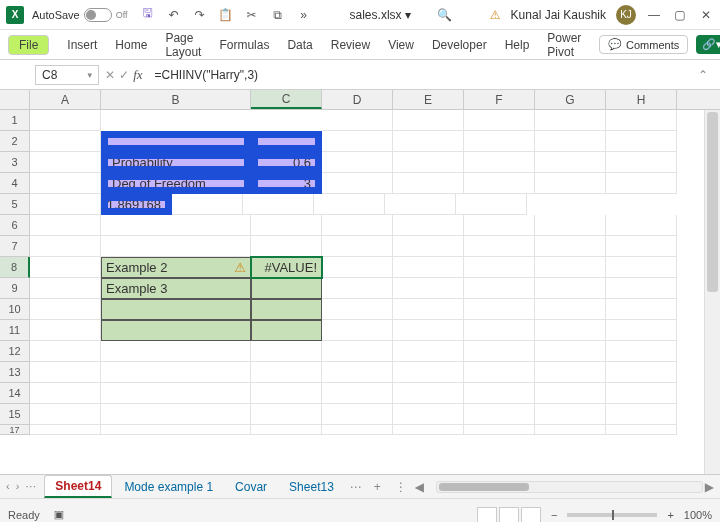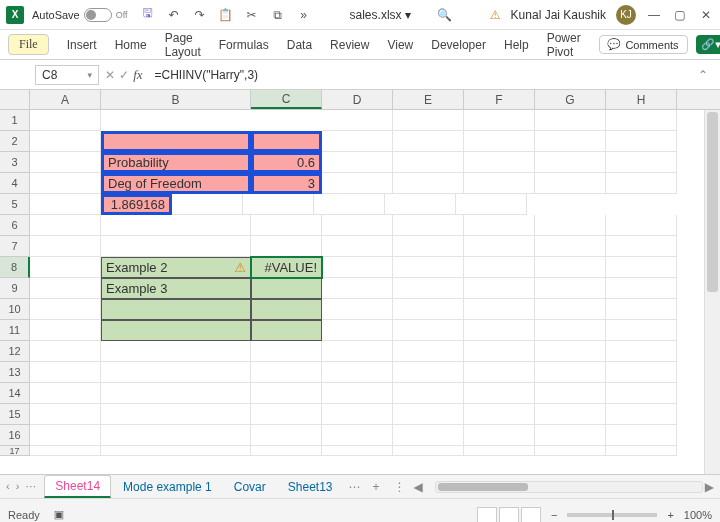--- a/index.html
+++ b/index.html
@@ -16,21 +16,21 @@
 .title-center { flex: 1; display: flex; justify-content: center; align-items: center; gap: 6px; font-size: 12px; color: #333; }
 .search-ico { color: #555; }
 .title-right { display: flex; align-items: center; gap: 10px; }
 .warn { color: #d18616; }
 .avatar { width: 20px; height: 20px; border-radius: 50%; background: #8a7a3a; color: #fff; font-size: 10px; display: flex; align-items: center; justify-content: center; }
 .winbtn { width: 16px; color: #555; text-align: center; cursor: pointer; }
 
 
 .ribbon { height: 30px; background: #fff; display: flex; align-items: center; padding: 0 8px; gap: 18px; border-bottom: 1px solid #d0d0d0; }
 .ribbon-tab { font-size: 12px; color: #444; cursor: pointer; }
-.ribbon-tab.file { background: #fef9c3; border: 1px solid #ccc; padding: 2px 10px; border-radius: 4px; font-family: Liberation Serif, serif; }
+.ribbon-tab.file { background: #bef264; border: 1px solid #ccc; padding: 2px 10px; border-radius: 4px; }
 .ribbon-right { margin-left: auto; display: flex; gap: 8px; align-items: center; }
 .comments-btn { border: 1px solid #ccc; border-radius: 4px; padding: 2px 8px; display: flex; align-items: center; gap: 4px; font-size: 11px; cursor: pointer; }
 .share-btn { background: #107c41; color: #fff; padding: 3px 6px; border-radius: 4px; font-size: 11px; cursor: pointer; }
 
 
 .fbar { height: 30px; background: #fff; display: flex; align-items: center; border-bottom: 1px solid #d0d0d0; padding: 0 6px; gap: 6px; }
 .namebox { width: 64px; border: 1px solid #ccc; padding: 2px 6px; font-size: 12px; background: #fff; display: flex; justify-content: space-between; align-items: center; margin-left: 29px; }
 .namebox .dd { color: #888; font-size: 9px; }
 .fbar-ctrl { display: flex; gap: 4px; align-items: center; color: #999; }
 .fx { font-style: italic; font-family: "Times New Roman", serif; font-size: 13px; color: #555; }
@@ -48,33 +48,33 @@
 .rows { height: 364px; overflow: hidden; position: relative; }
 .row { display: flex; height: 21px; }
 .row-h { width: 30px; background: #f0f0f0; border-right: 1px solid #ccc; border-bottom: 1px solid #ccc; text-align: center; font-size: 11px; color: #555; display: flex; align-items: center; justify-content: center; }
 .row-h.sel { background: #d8e6d8; border-right: 2px solid #107c41; }
 .cell { flex: 0 0 71px; border-right: 1px solid #e3e3e3; border-bottom: 1px solid #e3e3e3; padding: 0 4px; font-size: 13px; display: flex; align-items: center; overflow: hidden; white-space: nowrap; }
 .cell.wide { flex: 0 0 150px; }
 .cell.right { justify-content: flex-end; }
 .cell.center { justify-content: center; }
 
 .hdr-cell { background: #d86b1f; color: #000; border: 6px solid #b91c1c; font-size: 14px; margin-top: 32px; }
-.green-cell { background: #fca5a5; border: 3px solid #1d4ed8; }
+.green-cell { background: #c4b5fd; border: 7px solid #1d4ed8; }
 .green-cell2 { background: #c8e0b8; border: 1px solid #555; }
 
 .active-cell { outline: 2px solid #107c41; outline-offset: -1px; position: relative; }
 
 .vscroll { position: absolute; right: 0; top: 20px; bottom: 0; width: 16px; background: #f0f0f0; border-left: 1px solid #ddd; }
 .vthumb { position: absolute; top: 2px; left: 2px; right: 2px; height: 180px; background: #ccc; border-radius: 3px; }
 
 
 .tabstrip { height: 24px; background: #f4f4f4; display: flex; align-items: center; border-top: 1px solid #ccc; padding: 0 6px; gap: 2px; }
 .tab-nav { display: flex; gap: 6px; color: #888; font-size: 11px; margin-right: 6px; }
 .sheet-tab { padding: 3px 10px; font-size: 12px; color: #0369a1; cursor: pointer; }
-.sheet-tab.active { background: #fff; border: 1px solid #ccc; border-bottom: 2px solid #107c41; color: #ec4899; font-weight: 400; border-radius: 3px 3px 0 0; }
+.sheet-tab.active { background: #fff; border: 1px solid #ccc; border-bottom: 2px solid #107c41; color: #b91c1c; font-weight: 700; border-radius: 3px 3px 0 0; }
 .tab-add { color: #888; padding: 0 6px; cursor: pointer; }
 .hscroll { flex: 1; margin-left: 10px; height: 12px; background: #f0f0f0; border: 1px solid #ddd; border-radius: 3px; position: relative; }
 .hthumb { position: absolute; left: 2px; top: 1px; height: 8px; width: 90px; background: #bbb; border-radius: 3px; }
 
 
 .status { height: 32px; background: #f4f4f4; display: flex; align-items: center; padding: 0 8px; font-size: 11px; color: #555; border-top: 1px solid #ddd; gap: 14px; }
 .status-right { margin-left: auto; display: flex; gap: 10px; align-items: center; }
 .view-btns { display: flex; gap: 2px; }
 .view-btn { width: 20px; height: 16px; border: 1px solid #ccc; background: #fff; cursor: pointer; }
 .zoom-slider { width: 90px; height: 4px; background: #ccc; position: relative; }
@@ -332,31 +332,20 @@
         <div class="row-h">15</div>
         <div class="cell"></div>
         <div class="cell wide"></div>
         <div class="cell"></div>
         <div class="cell"></div>
         <div class="cell"></div>
         <div class="cell"></div>
         <div class="cell"></div>
         <div class="cell"></div>
       </div>
-    <div class="row">
-        <div class="row-h">16</div>
-        <div class="cell"></div>
-        <div class="cell wide"></div>
-        <div class="cell"></div>
-        <div class="cell"></div>
-        <div class="cell"></div>
-        <div class="cell"></div>
-        <div class="cell"></div>
-        <div class="cell"></div>
-      </div>
     <div class="row" style="height:10px">
         <div class="row-h" style="font-size:9px">17</div>
         <div class="cell"></div>
         <div class="cell wide"></div>
         <div class="cell"></div>
         <div class="cell"></div>
         <div class="cell"></div>
         <div class="cell"></div>
         <div class="cell"></div>
         <div class="cell"></div>

